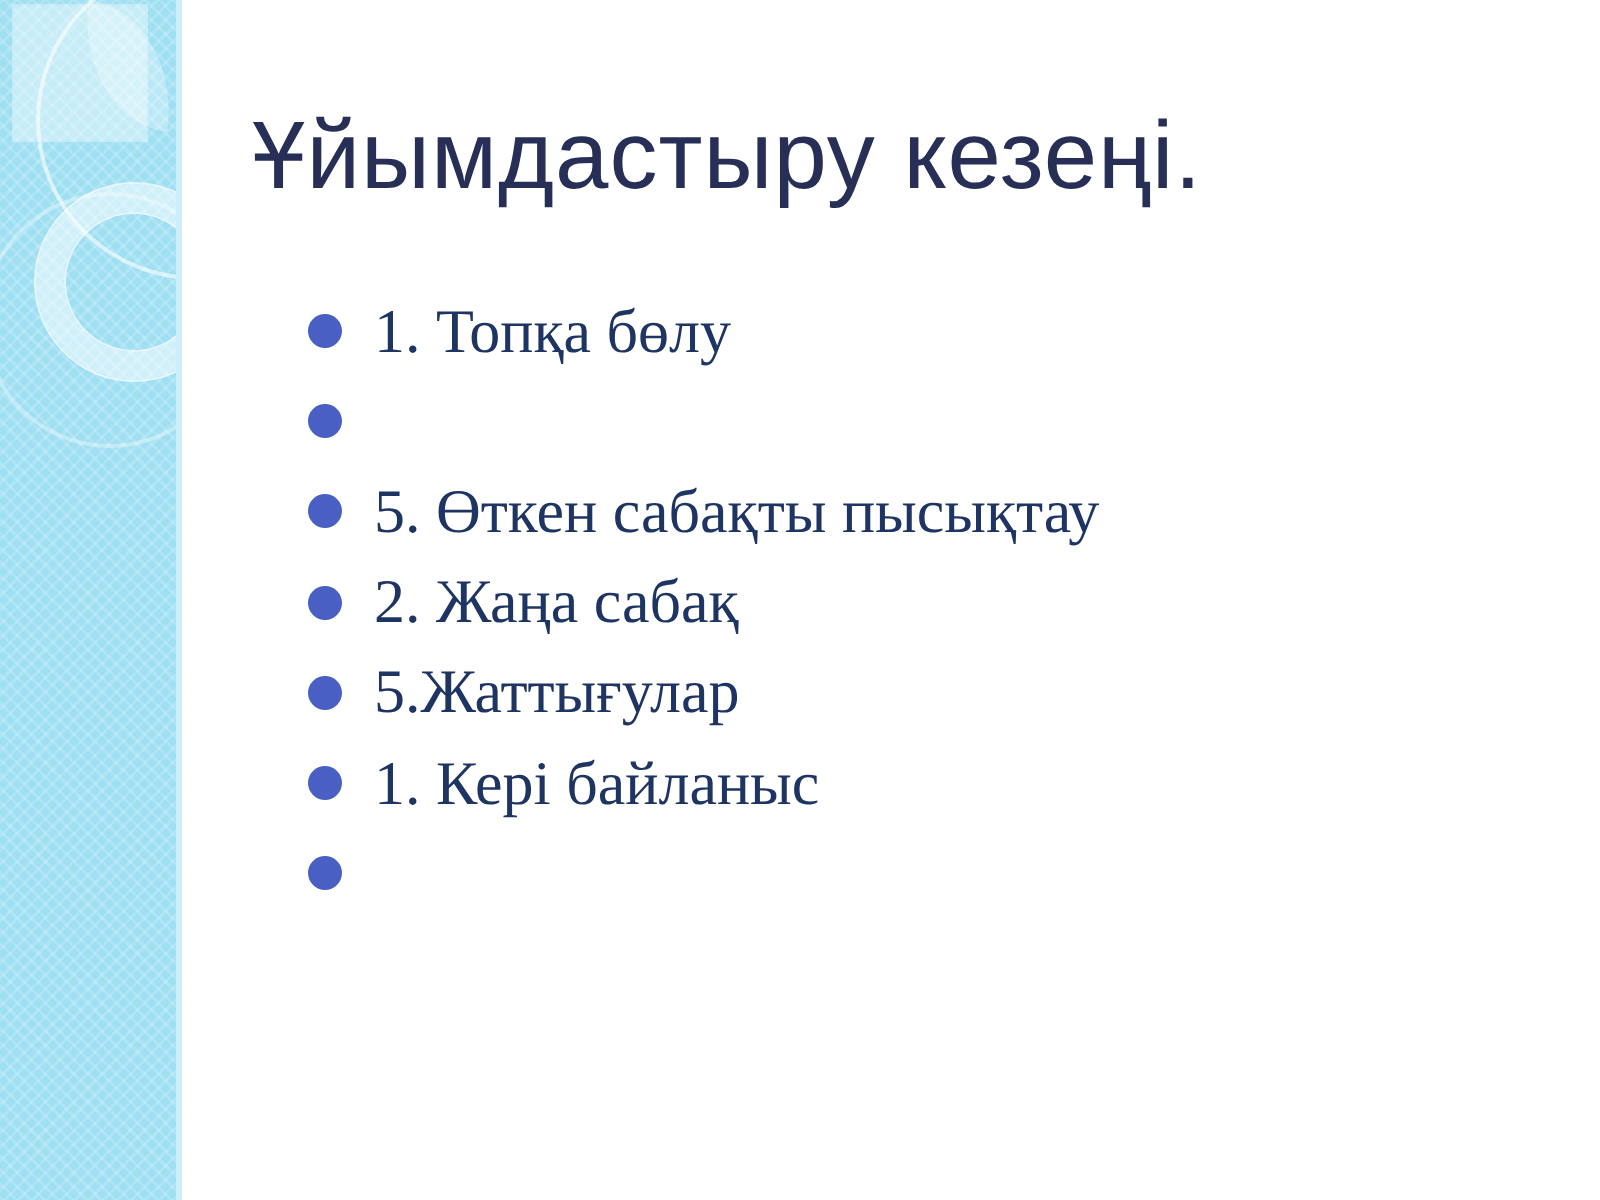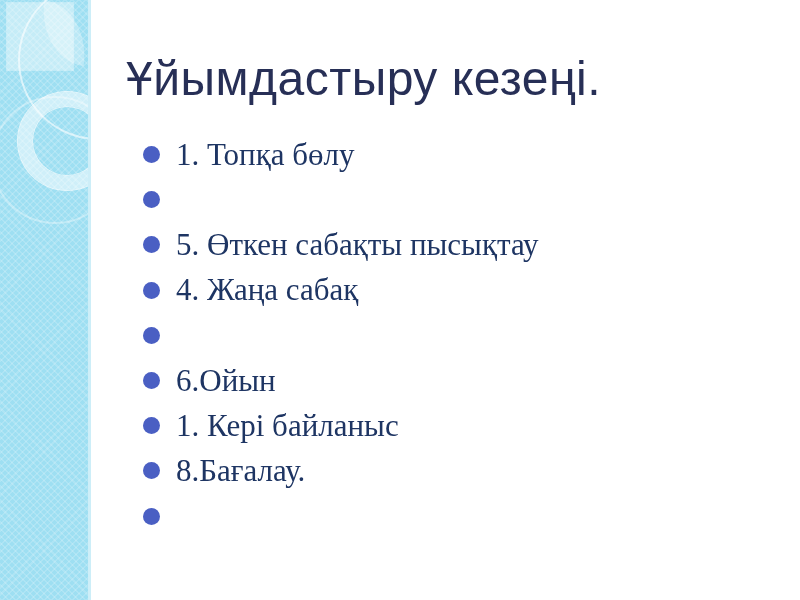--- a/index.html
+++ b/index.html
@@ -80,21 +80,21 @@
     font-size: 48px;
     line-height: 50px;
     letter-spacing: 0.5px;
     color: #272f56;
     white-space: nowrap;
   }
   .agenda {
     position: absolute;
     left: 138px;
     top: 127px;
-    margin: 5px;
+    margin: 16px;
     padding: 0;
     list-style: none;
   }
   .agenda li {
     display: flex;
     align-items: center;
     height: 45.2px;
   }
   .bullet {
     flex: 0 0 auto;
@@ -133,36 +133,29 @@
       </li>
       <li>
         <span class="bullet"></span>
       </li>
       <li>
         <span class="bullet"></span>
         <span class="item-text">5. Өткен сабақты пысықтау</span>
       </li>
       <li>
         <span class="bullet"></span>
-        <span class="item-text">4. Жаңа сабақ</span>
+        <span class="item-text">2. Жаңа сабақ</span>
       </li>
       <li>
         <span class="bullet"></span>
-      </li>
-      <li>
-        <span class="bullet"></span>
-        <span class="item-text">6.Ойын</span>
+        <span class="item-text">5.Жаттығулар</span>
       </li>
       <li>
         <span class="bullet"></span>
         <span class="item-text">1. Кері байланыс</span>
-      </li>
-      <li>
-        <span class="bullet"></span>
-        <span class="item-text">8.Бағалау.</span>
       </li>
       <li>
         <span class="bullet"></span>
       </li>
     </ul>
   </main>
 
 </div>
 
 </body></html>

